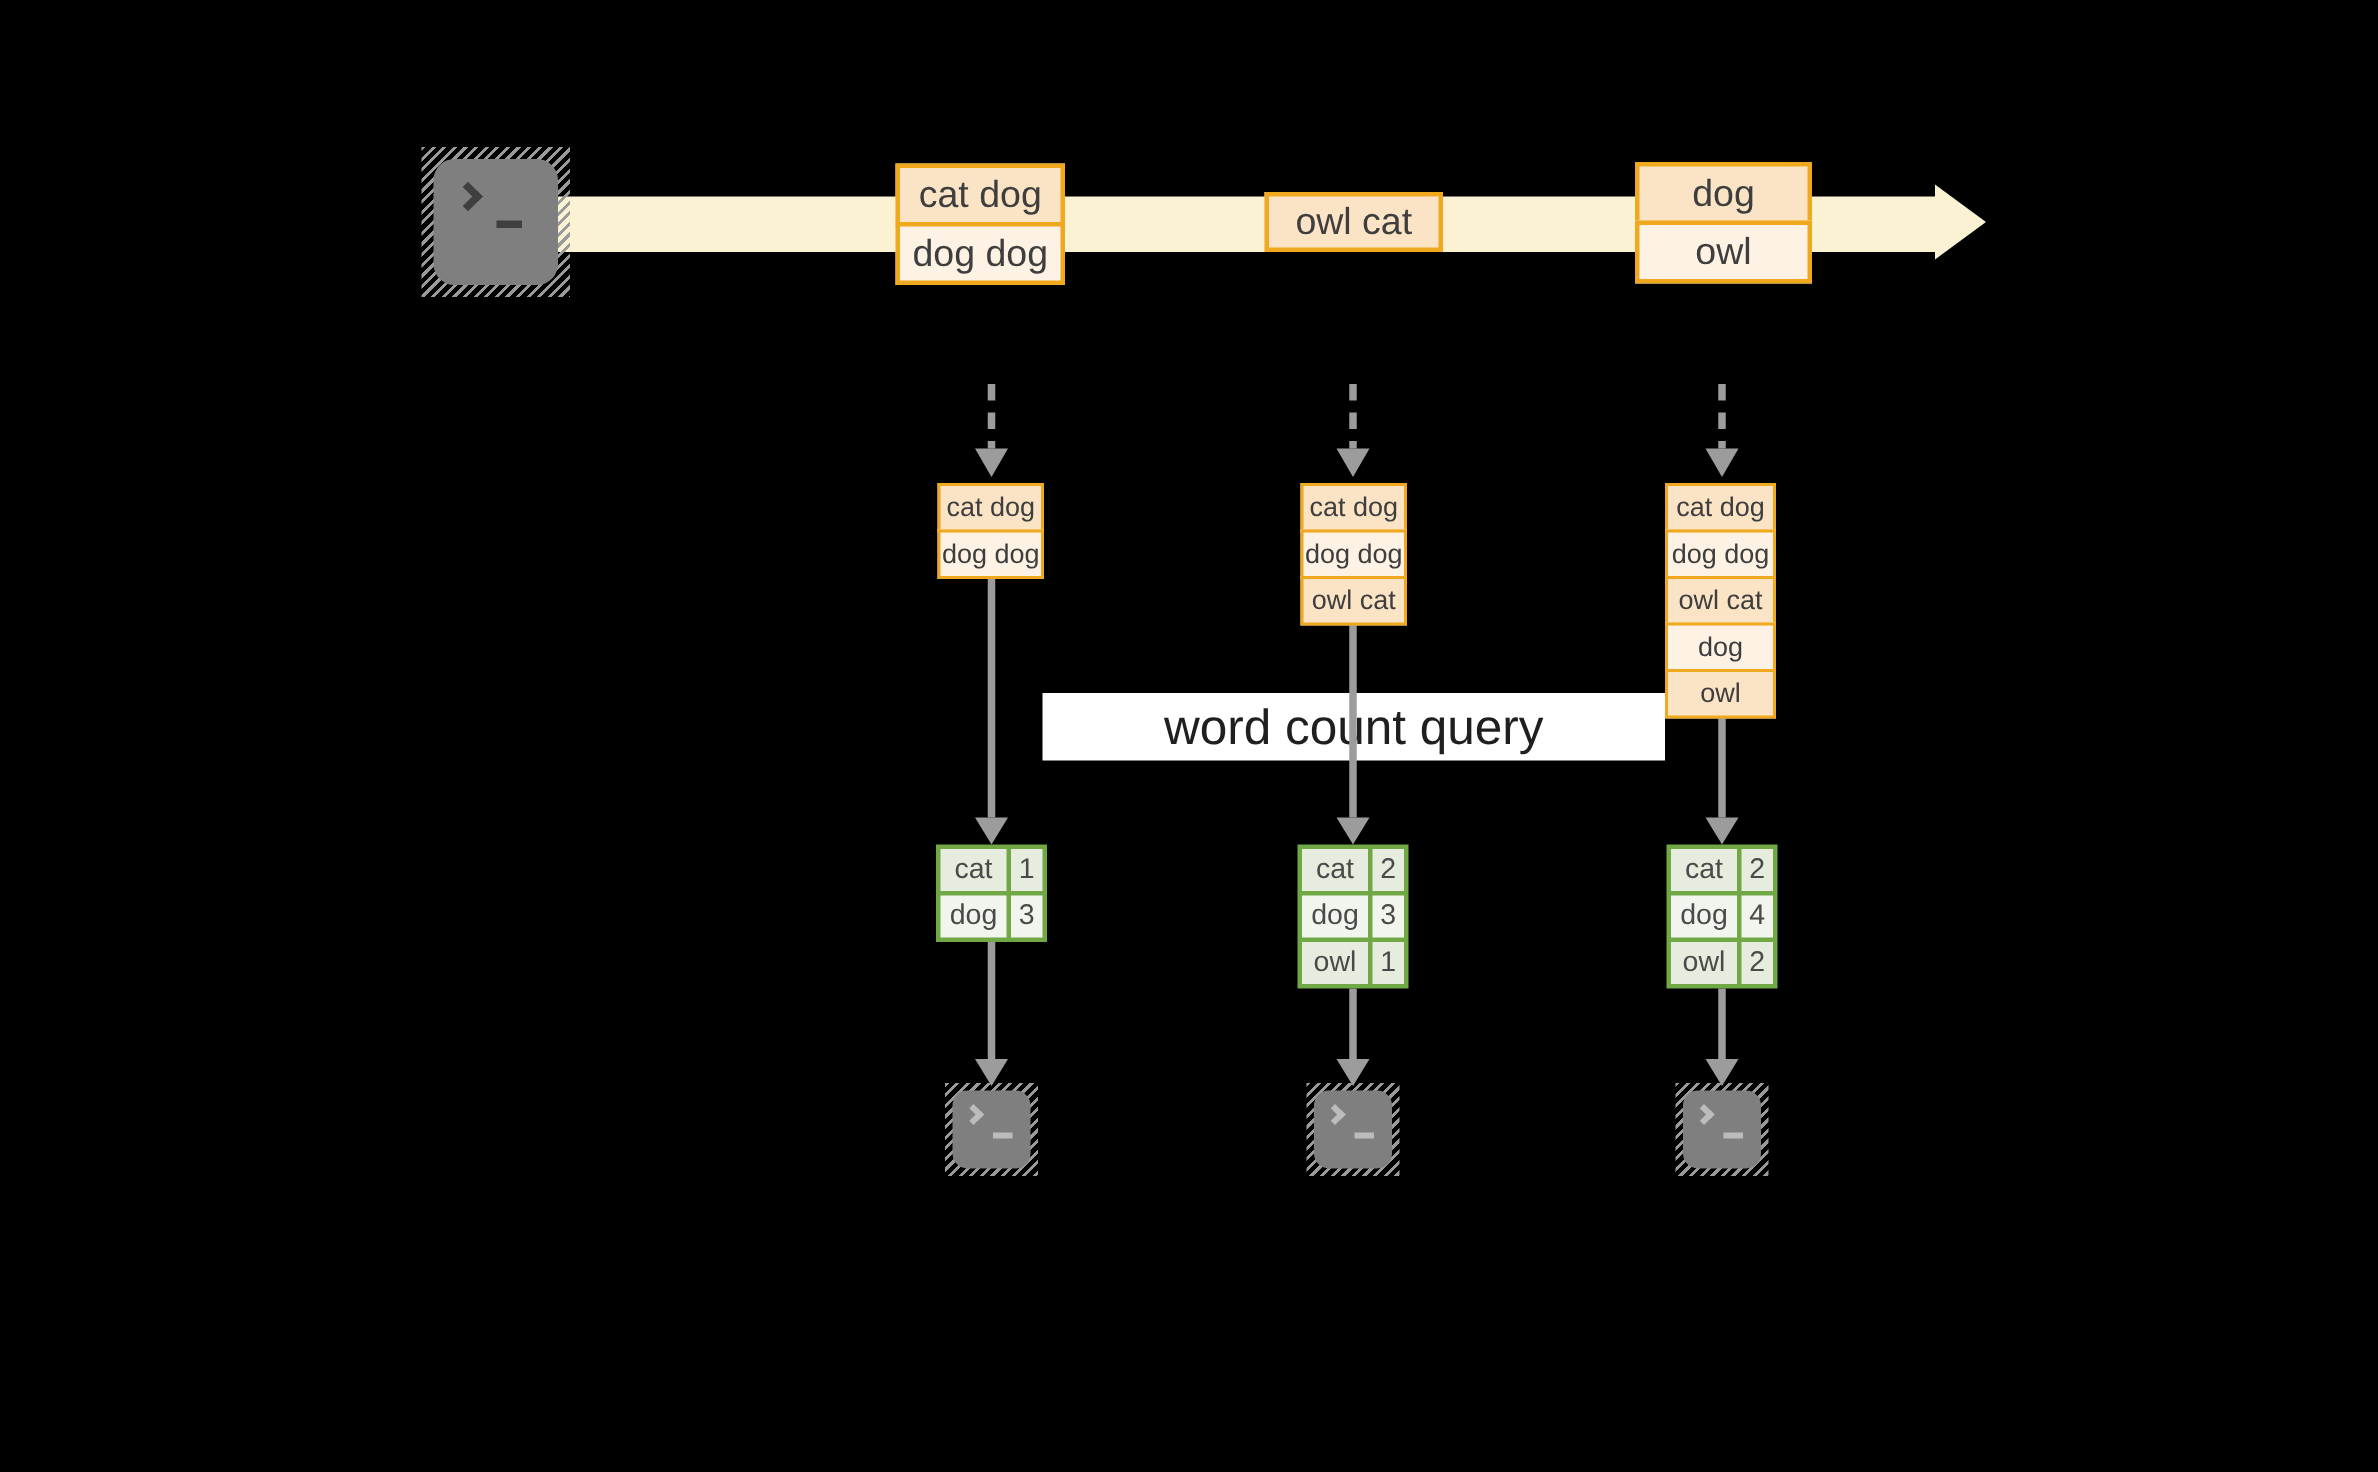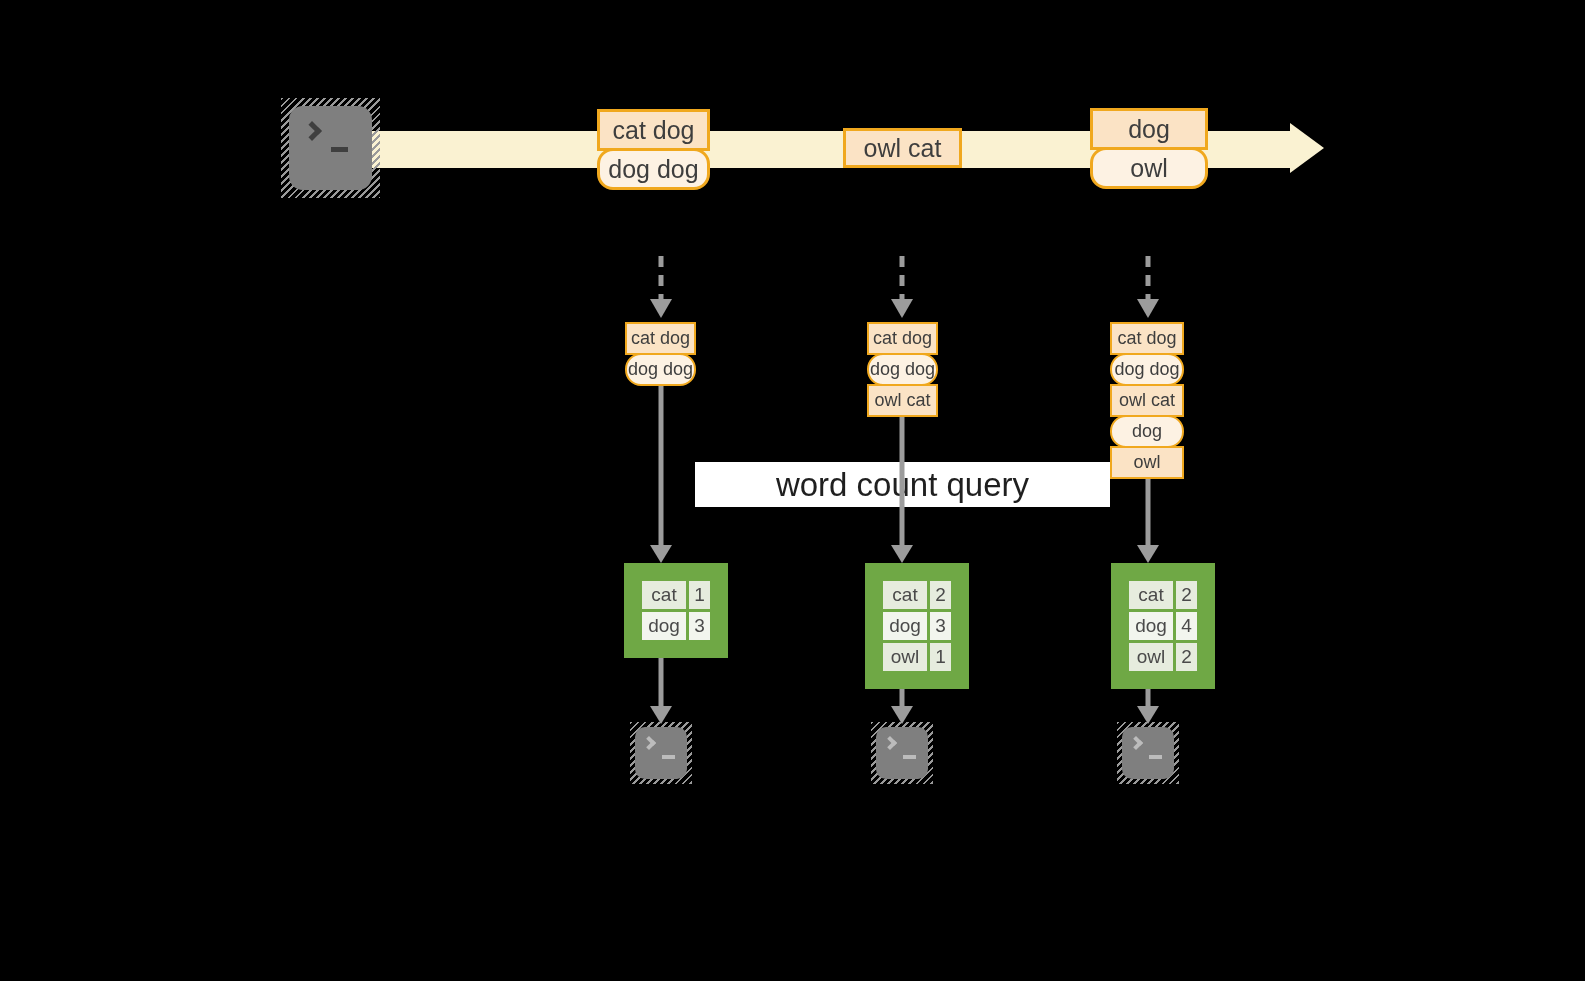--- a/index.html
+++ b/index.html
@@ -19,33 +19,33 @@
   .ostack{position:absolute;z-index:3;}
   .orow{display:flex;align-items:center;justify-content:center;
     border:3px solid var(--box_border,#f0a81e);color:var(--text,#3e3e3e);}
   .orow.big{height:42px;font-size:25px;}
   .orow.big + .orow.big{margin-top:-3px;}
   .orow.single{height:40px;font-size:25px;}
   .erow{display:flex;align-items:center;justify-content:center;height:33px;font-size:18px;
     border:2px solid var(--box_border,#f0a81e);color:var(--text,#3e3e3e);}
   .erow + .erow{margin-top:-2px;}
   .fill-dark{background:var(--box_fill_dark,#fbe3c5);}
-  .fill-light{background:var(--box_fill_light,#fdf2e3);border-radius:16px;}
+  .fill-light{background:var(--box_fill_light,#fdf2e3);}
   
   .banner{position:absolute;left:695px;top:462px;width:415px;height:45px;z-index:1;
     background:var(--banner_bg,#fff);color:var(--banner_text,#1f1f1f);
     display:flex;align-items:center;justify-content:center;font-size:33px;}
   
   svg.varrow{position:absolute;z-index:2;overflow:visible;}
   .aline{stroke:var(--arrow_gray,#9c9c9c);stroke-width:5;fill:none;}
   .dashedline{stroke-dasharray:11 8;}
   .ahead{fill:var(--arrow_gray,#9c9c9c);stroke:none;}
   
   .wtable{position:absolute;z-index:3;display:grid;grid-template-columns:44px 21px;
-    gap:3px;padding:18px;background:var(--table_border,#6fa845);}
+    gap:3px;padding:3px;background:var(--table_border,#6fa845);}
   .wcell{height:28px;display:flex;align-items:center;justify-content:center;
     font-size:19px;color:#4a4a4a;}
   .gdark{background:var(--table_fill_dark,#e6ecde);}
   .glight{background:var(--table_fill_light,#f2f5ee);}
   
   .term{position:absolute;z-index:3;
     background:repeating-linear-gradient(135deg,#9a9a9a 0 2px,transparent 2px 5px);}
   .term-body{position:absolute;background:var(--terminal_gray,#7f7f7f);}
   .term.big .term-body{inset:8px;border-radius:14px;}
   .term.small .term-body{inset:5px;border-radius:10px;}

